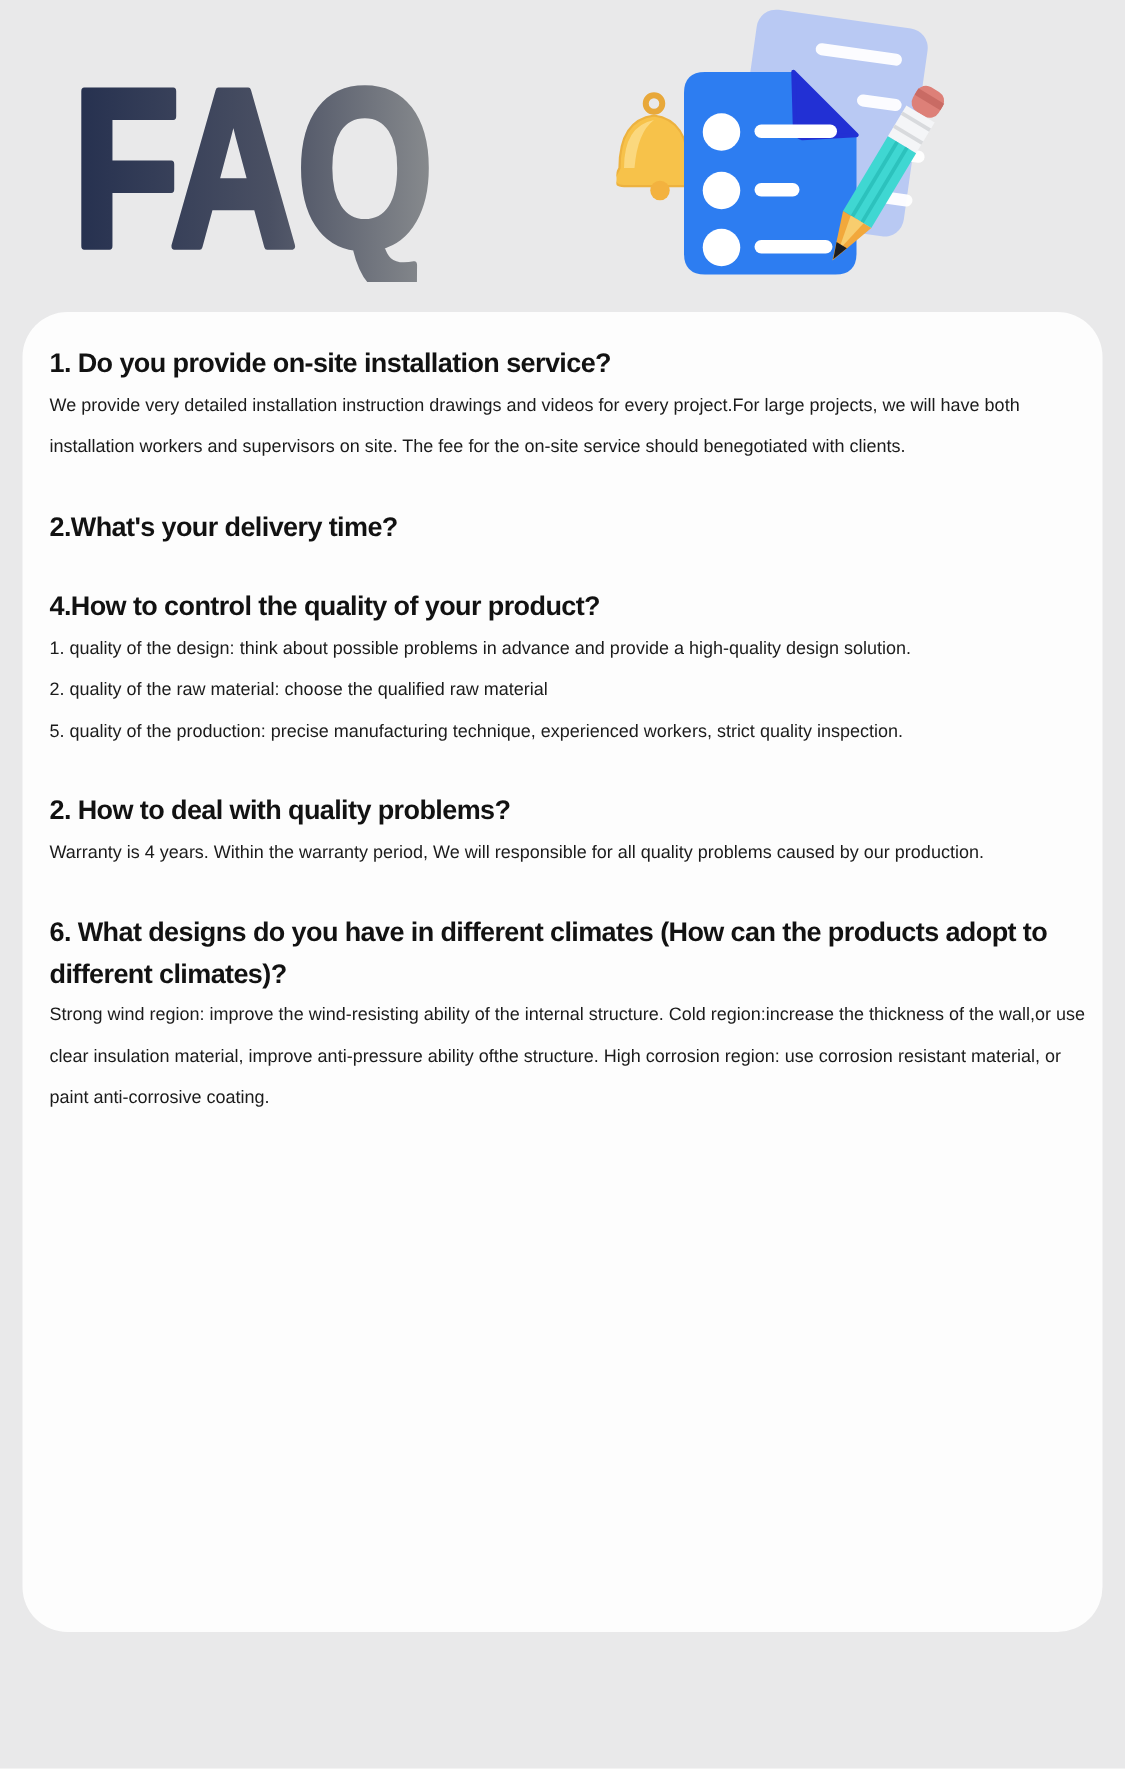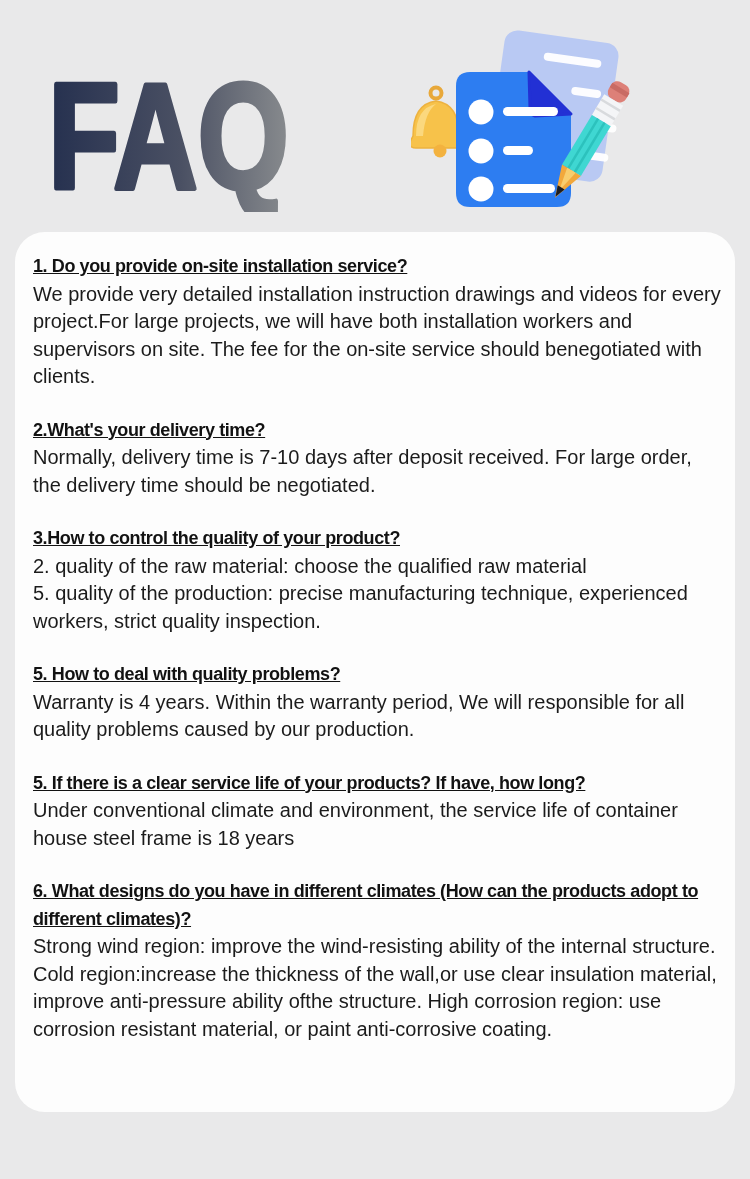--- a/index.html
+++ b/index.html
@@ -11,21 +11,20 @@
     background: #e9e9ea;
     width: 750px;
     height: 1179px;
     overflow: hidden;
     position: relative;
   }
   .header {
     position: relative;
     width: 646px;
     height: 202px;
-    margin-top: 24px;
   }
   .title-svg {
     position: absolute;
     left: 46px;
     top: 46px;
     width: 280px;
     height: 142px;
   }
   .illustration-svg {
     position: absolute;
@@ -42,24 +41,23 @@
     min-height: 880px;
   }
   .faq-item { margin-bottom: 26px; }
   .faq-item:last-child { margin-bottom: 0; margin-top: 20px; }
   .faq-q {
     font-size: 18px;
     font-weight: bold;
     letter-spacing: -0.4px;
     color: #121212;
     line-height: 27.5px;
-    text-decoration: underline;
   }
   .faq-a {
-    font-size: 20px;
+    font-size: 12px;
     color: #1b1b1b;
     line-height: 27.5px;
   }
   .faq-a div { display: block; }
 </style>
 </head>
 <body>
 
 <div class="header">
 
@@ -122,46 +120,38 @@
   <div>
   <div class="faq-item">
     <div class="faq-q">1. Do you provide on-site installation service?</div>
     <div class="faq-a">
           <div>We provide very detailed installation instruction drawings and videos for every project.For large projects, we will have both installation workers and supervisors on site. The fee for the on-site service should benegotiated with clients.</div>
         </div>
   </div>
 
   <div class="faq-item">
     <div class="faq-q">2.What's your delivery time?</div>
-    <div class="faq-a">
-          <div>Normally, delivery time is 7-10 days after deposit received. For large order, the delivery time should be negotiated.</div>
-        </div>
   </div>
 
   <div class="faq-item">
-    <div class="faq-q">3.How to control the quality of your product?</div>
+    <div class="faq-q">4.How to control the quality of your product?</div>
     <div class="faq-a">
+          <div>1. quality of the design: think about possible problems in advance and provide a high-quality design solution.</div>
           <div>2. quality of the raw material: choose the qualified raw material</div>
           <div>5. quality of the production: precise manufacturing technique, experienced workers, strict quality inspection.</div>
         </div>
   </div>
 
   <div class="faq-item">
-    <div class="faq-q">5. How to deal with quality problems?</div>
+    <div class="faq-q">2. How to deal with quality problems?</div>
     <div class="faq-a">
           <div>Warranty is 4 years. Within the warranty period, We will responsible for all quality problems caused by our production.</div>
         </div>
   </div>
 
-  <div class="faq-item">
-    <div class="faq-q">5. If there is a clear service life of your products? If have, how long?</div>
-    <div class="faq-a">
-          <div>Under conventional climate and environment, the service life of container house steel frame is 18 years</div>
-        </div>
-  </div>
 
   <div class="faq-item">
     <div class="faq-q">6. What designs do you have in different climates (How can the products adopt to different climates)?</div>
     <div class="faq-a">
           <div>Strong wind region: improve the wind-resisting ability of the internal structure. Cold region:increase the thickness of the wall,or use clear insulation material, improve anti-pressure ability ofthe structure. High corrosion region: use corrosion resistant material, or paint anti-corrosive coating.</div>
         </div>
   </div>
 </div>
 </div>
 

